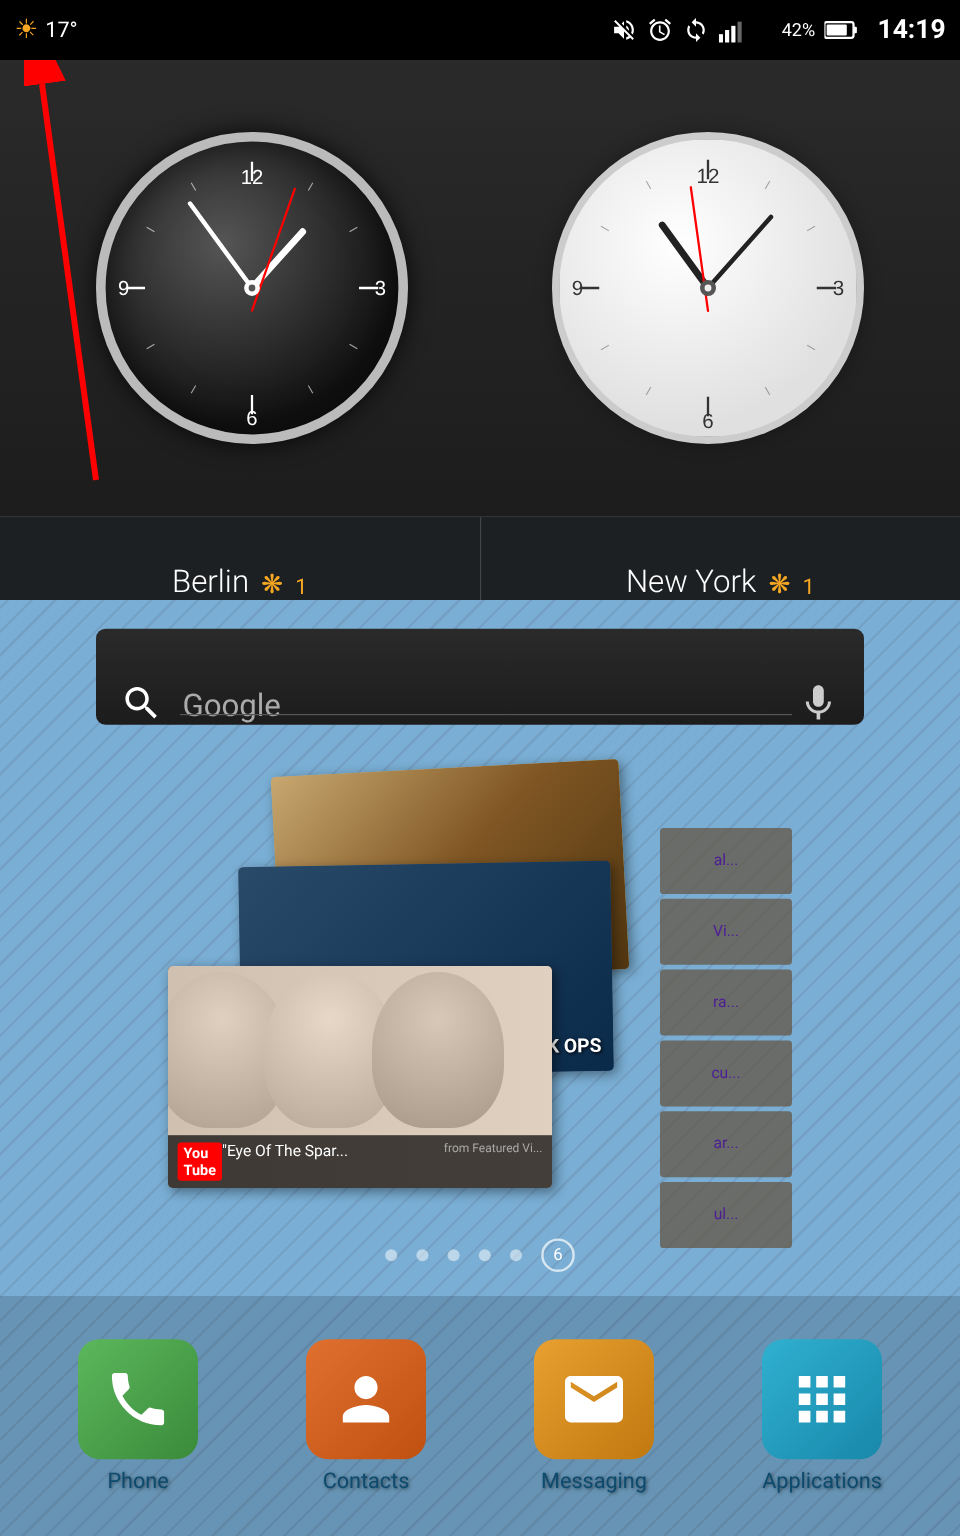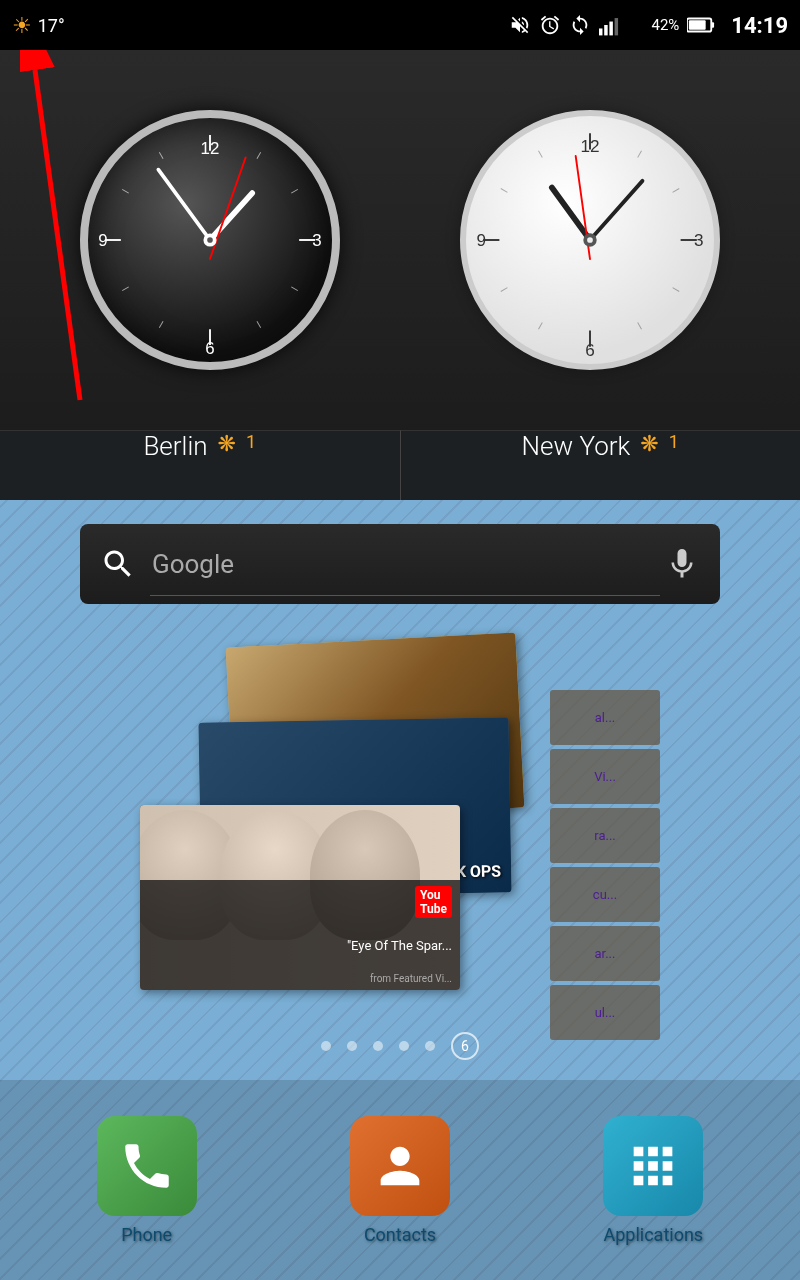--- a/index.html
+++ b/index.html
@@ -112,21 +112,21 @@
       width: 100%; height: 100%;
     }
     #city-labels {
       display: flex;
       background: #1c2023;
       height: 70px;
     }
     .city-label {
       flex: 1;
       display: flex;
-      align-items: flex-start;
+      align-items: flex-end;
       justify-content: center;
       gap: 10px;
       border-top: 1px solid #333;
     }
     .city-label:first-child {
       border-right: 1px solid #444;
     }
     .city-name {
       color: #fff;
       font-size: 26px;
@@ -138,21 +138,21 @@
     }
 
     
     #search-widget {
       margin: 20px auto;
       width: 640px;
       height: 80px;
       background: linear-gradient(to bottom, #2a2a2a, #1c1c1c);
       border-radius: 8px;
       display: flex;
-      align-items: center;
+      align-items: flex-end;
       padding: 0 20px;
       gap: 16px;
     }
     .search-text {
       color: #aaa;
       font-size: 26px;
       flex: 1;
     }
     .search-line {
       position: absolute;
@@ -239,23 +239,22 @@
       line-height: 1.2;
     }
     .yt-main-overlay {
       position: absolute;
       bottom: 0;
       left: 0;
       right: 0;
       background: rgba(0,0,0,0.7);
       padding: 6px 8px;
       display: flex;
-      align-items: flex-end;
-      gap: 20px;
-      flex-direction: column;
+      align-items: flex-start;
+      gap: 0;
     }
     .yt-logo {
       background: red;
       color: white;
       font-size: 12px;
       font-weight: bold;
       padding: 2px 5px;
       border-radius: 3px;
     }
     .yt-title {
@@ -573,20 +572,28 @@
   </div>
   <div class="dock-item">
     <div class="dock-icon dock-contacts">
       <svg width="58" height="58" viewBox="0 0 24 24" fill="white">
         <path d="M12 12c2.21 0 4-1.79 4-4s-1.79-4-4-4-4 1.79-4 4 1.79 4 4 4zm0 2c-2.67 0-8 1.34-8 4v2h16v-2c0-2.66-5.33-4-8-4z"></path>
       </svg>
     </div>
     <span class="dock-label">Contacts</span>
   </div>
   <div class="dock-item">
+    <div class="dock-icon dock-messaging">
+      <svg width="58" height="58" viewBox="0 0 24 24" fill="white">
+        <path d="M20 4H4c-1.1 0-1.99.9-1.99 2L2 18c0 1.1.9 2 2 2h16c1.1 0 2-.9 2-2V6c0-1.1-.9-2-2-2zm0 4l-8 5-8-5V6l8 5 8-5v2z"></path>
+      </svg>
+    </div>
+    <span class="dock-label">Messaging</span>
+  </div>
+  <div class="dock-item">
     <div class="dock-icon dock-apps">
       <svg width="58" height="58" viewBox="0 0 24 24" fill="white">
         <path d="M4 8h4V4H4v4zm6 12h4v-4h-4v4zm-6 0h4v-4H4v4zm0-6h4v-4H4v4zm6 0h4v-4h-4v4zm6-10v4h4V4h-4zm-6 4h4V4h-4v4zm6 6h4v-4h-4v4zm0 6h4v-4h-4v4z"></path>
       </svg>
     </div>
     <span class="dock-label">Applications</span>
   </div>
 </div>
 
 </body></html>

